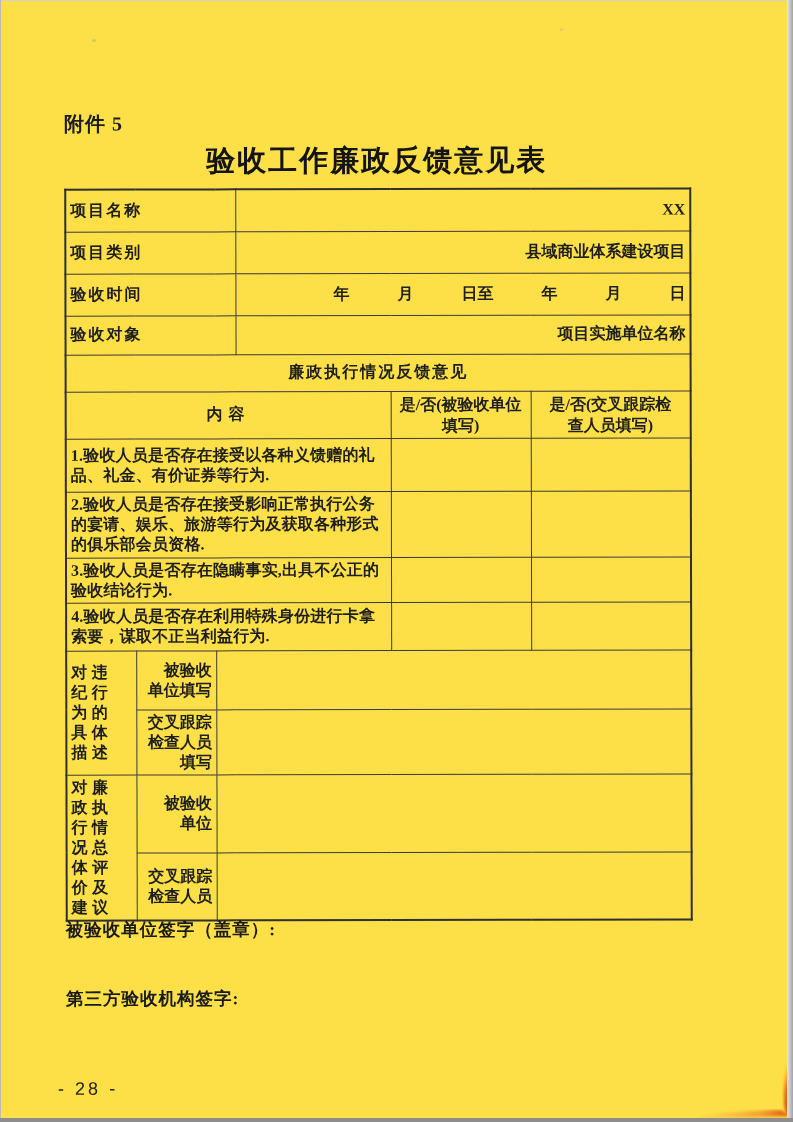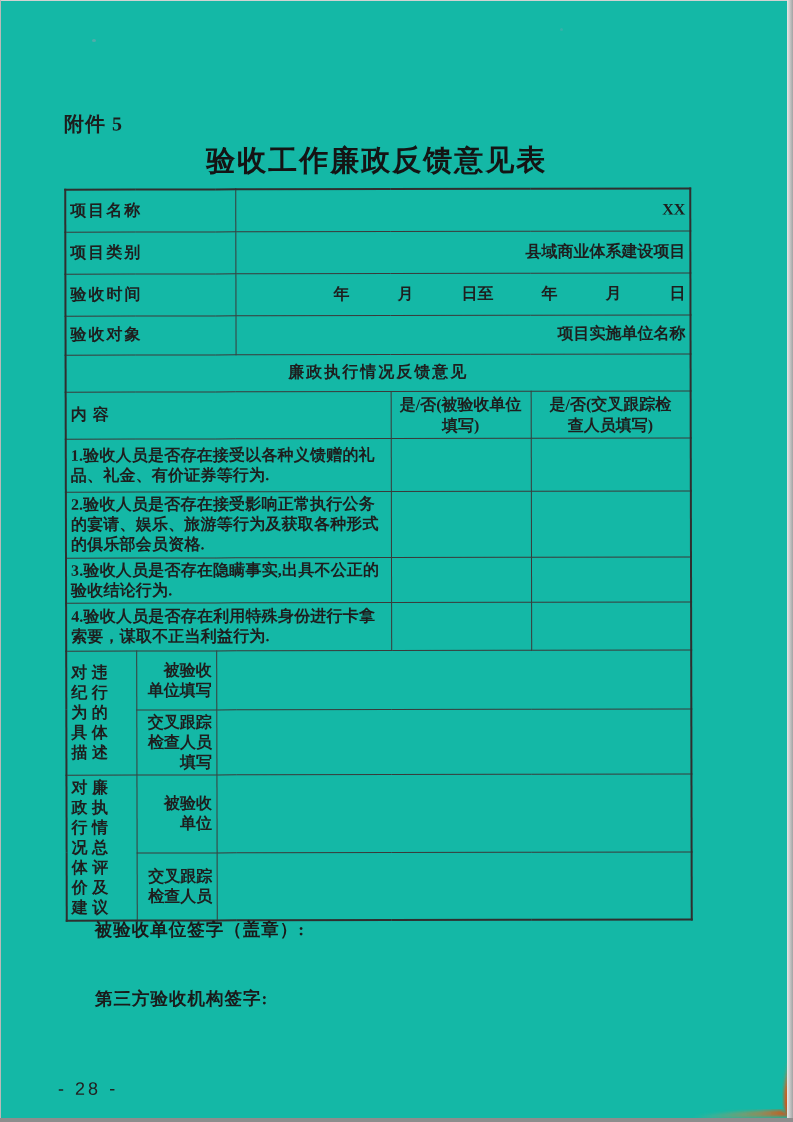--- a/index.html
+++ b/index.html
@@ -2,21 +2,21 @@
 <html><head>
 <meta charset="utf-8">
 <style>
   html,body{margin:0;padding:0;}
   body{
     width:793px;height:1122px;position:relative;overflow:hidden;
     background:#ffffff;
     font-family:"Liberation Serif","DejaVu Serif",serif;
     color:#1c1c1c;
   }
-  .page{position:absolute;inset:0;background:#14b8a6;}
+  .page{position:absolute;inset:0;background:#fde047;}
   .scan-content{position:absolute;inset:0;transform:rotate(-0.12deg);}
 
   
   .edge-top{position:absolute;top:0;left:0;width:100%;height:1px;background:#d2d2d2;}
   .edge-left{position:absolute;top:0;left:0;width:1px;height:100%;background:#b9b9b9;}
   .edge-right{position:absolute;top:0;right:0;width:6px;height:100%;
     background:linear-gradient(to right,#e8e8e8,#a3a3a3);}
   .edge-bottom{position:absolute;bottom:0;left:0;width:100%;height:4px;background:#8d8d8d;}
   .speck{position:absolute;border-radius:50%;background:#9aa0b0;opacity:.45;}
   .corner-artifact{position:absolute;right:0;bottom:0;width:140px;height:90px;}
@@ -35,31 +35,31 @@
   }
   table.form td{
     border:1px solid #3a3a3a;
     padding:2px 4px;vertical-align:middle;
     font-size:16px;font-weight:600;color:#1e1e1e;
     overflow:hidden;
   }
   td.lbl{text-align:left;letter-spacing:2px;}
   td.val{text-align:right;}
   td.sec{text-align:center;letter-spacing:2px;font-size:16px;}
-  td.content-h{font-size:17px;letter-spacing:6px;}
+  td.content-h{text-align:center;font-size:17px;letter-spacing:6px;}
   td.yn-h{text-align:center;font-size:15px;white-space:pre-line;line-height:21px;padding:2px 2px;}
   td.q{font-size:15.5px;line-height:20px;text-align:left;padding:3px 6px 3px 5px;letter-spacing:0.2px;margin-left:40px;}
   td.outer-lbl{
     text-align:left;white-space:pre-line;font-size:13.5px;line-height:20px;
     letter-spacing:4.5px;padding:2px 2px 2px 5px;
   }
   td.sub-lbl{text-align:right;white-space:pre-line;font-size:15px;line-height:20px;padding:2px 1px;}
   td.blank{background:transparent;}
 
-  .sig{position:absolute;font-size:17.5px;font-weight:600;letter-spacing:1px;color:#1a1a1a;margin-left:29px;}
+  .sig{position:absolute;font-size:17.5px;font-weight:600;letter-spacing:1px;color:#1a1a1a;}
   .sig1{left:65px;top:917px;}
   .sig2{left:397px;top:915px;}
   .sig3{left:65px;top:986px;}
   .page-number{position:absolute;left:57px;top:1078px;font-size:18px;letter-spacing:3px;
     font-family:Liberation Sans, sans-serif;color:#222;}
 </style>
 </head>
 <body>
 
 <div class="page">

